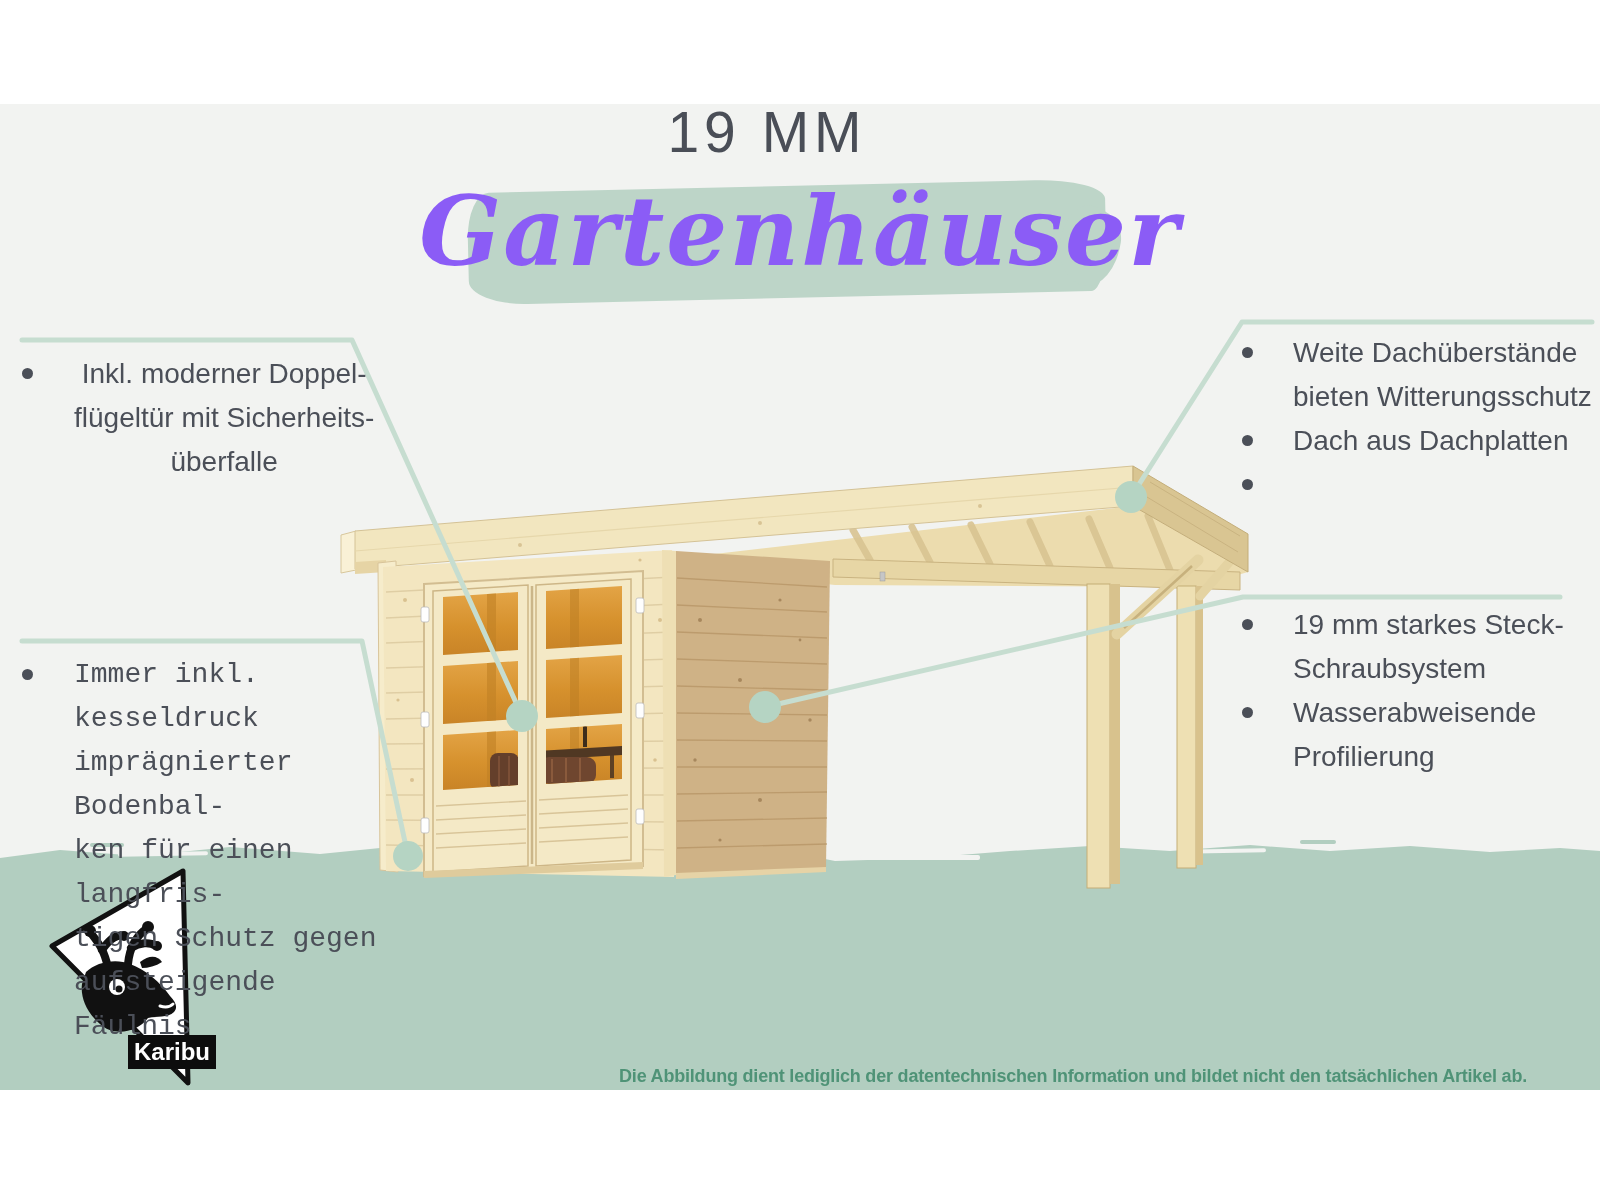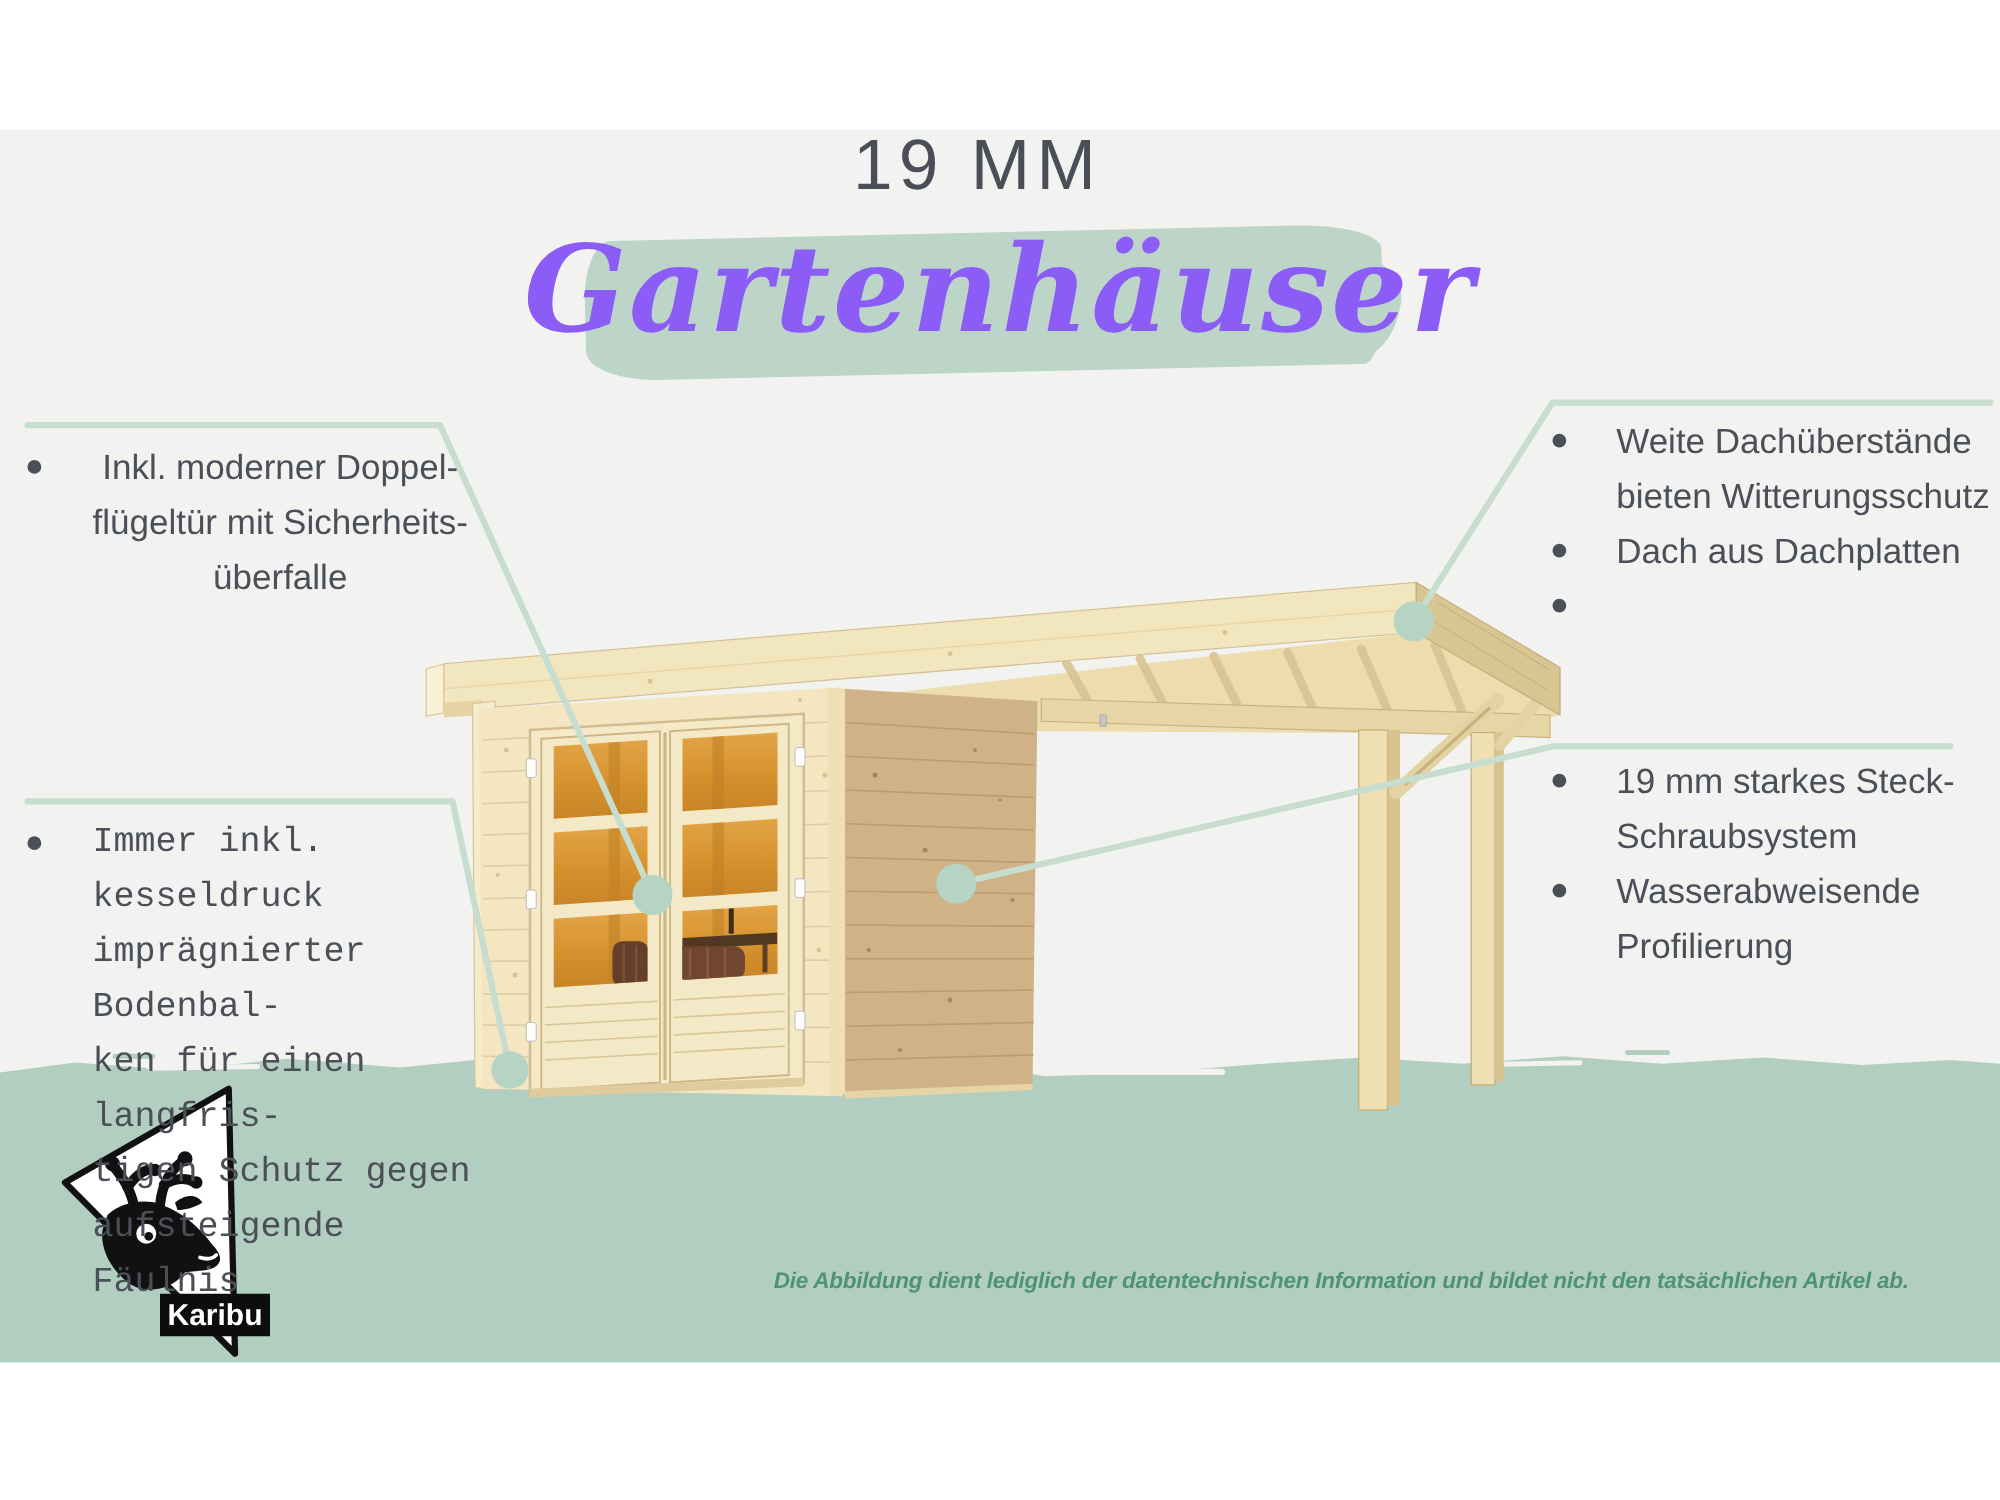--- a/index.html
+++ b/index.html
@@ -1,36 +1,36 @@
 <!DOCTYPE html>
 <html><head>
 <meta charset="utf-8">
 <style>
   html,body{margin:0;padding:0;}
   body{width:1600px;height:1200px;position:relative;overflow:hidden;background:#ffffff;
        font-family:"Liberation Sans",sans-serif;}
   .bg-mid{position:absolute;left:0;top:104px;width:1600px;height:762px;background:#f2f3f1;}
   #art{position:absolute;left:0;top:0;width:1600px;height:1200px;}
   .kicker{position:absolute;left:0;top:99px;width:1534px;text-align:center;
-          font-size:57px;font-weight:500;letter-spacing:5px;color:#4a4e57;padding-left:15px;}
+          font-size:57px;font-weight:500;letter-spacing:5px;color:#4a4e57;}
   .brush{position:absolute;left:468px;top:186px;width:638px;height:112px;background:#bdd5c8;
          transform:rotate(-1.3deg);border-radius:22px 70px 16px 58px / 46px 20px 52px 24px;}
   .brush2{position:absolute;left:1060px;top:206px;width:60px;height:80px;background:#bdd5c8;
          transform:rotate(8deg);border-radius:40% 60% 50% 50%/50% 40% 60% 50%;}
   .script-title{position:absolute;left:0;top:172px;width:1600px;text-align:center;
         font-family:"DejaVu Serif",serif;font-style:italic;font-weight:700;
         font-size:96px;line-height:120px;color:#8b5cf6;letter-spacing:2px;}
   .callout-text{position:absolute;color:#4b4f58;font-size:28px;line-height:44px;}
   .item{display:flex;align-items:flex-start;}
   .bullet{flex:0 0 auto;width:11px;height:11px;border-radius:50%;background:#4b4f58;margin-top:16px;}
   .lt .bullet{margin-left:22px;margin-right:41px;}
   .rt .bullet{margin-left:8px;margin-right:40px;}
   .item-text{white-space:pre-line;}
-  .footer-note{position:absolute;right:73px;top:1014px;font-size:18px;font-weight:700;
-        letter-spacing:-0.2px;color:#4f9377;font-style:italic;}
+  .footer-note{position:absolute;right:73px;top:1066px;font-size:18px;font-weight:700;
+        letter-spacing:-0.2px;color:#4f9377;}
 </style>
 </head>
 <body>
 
 <div class="bg-mid"></div>
 
 <svg id="art" viewBox="0 0 1600 1200">
   <defs>
     <linearGradient id="gGlass" x1="0" y1="0" x2="0" y2="1">
       <stop offset="0" stop-color="#e3a446"></stop>

